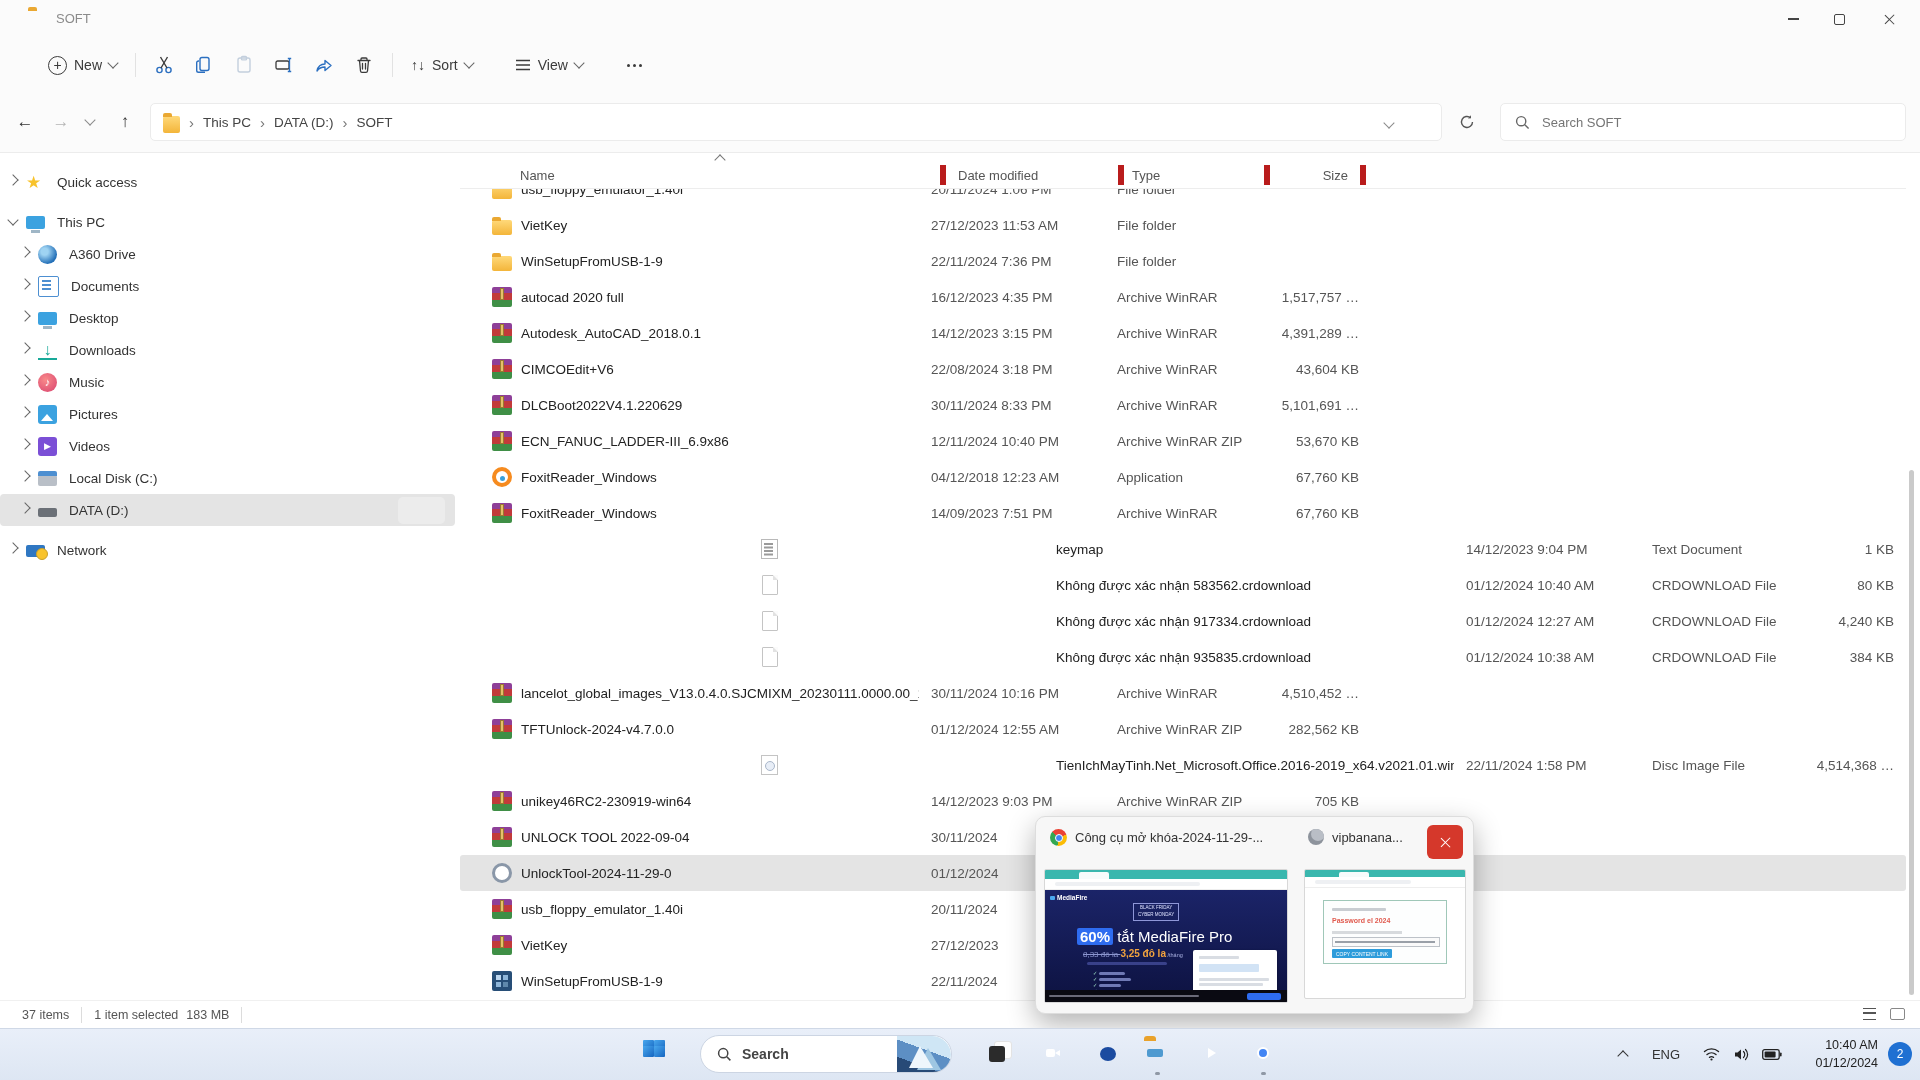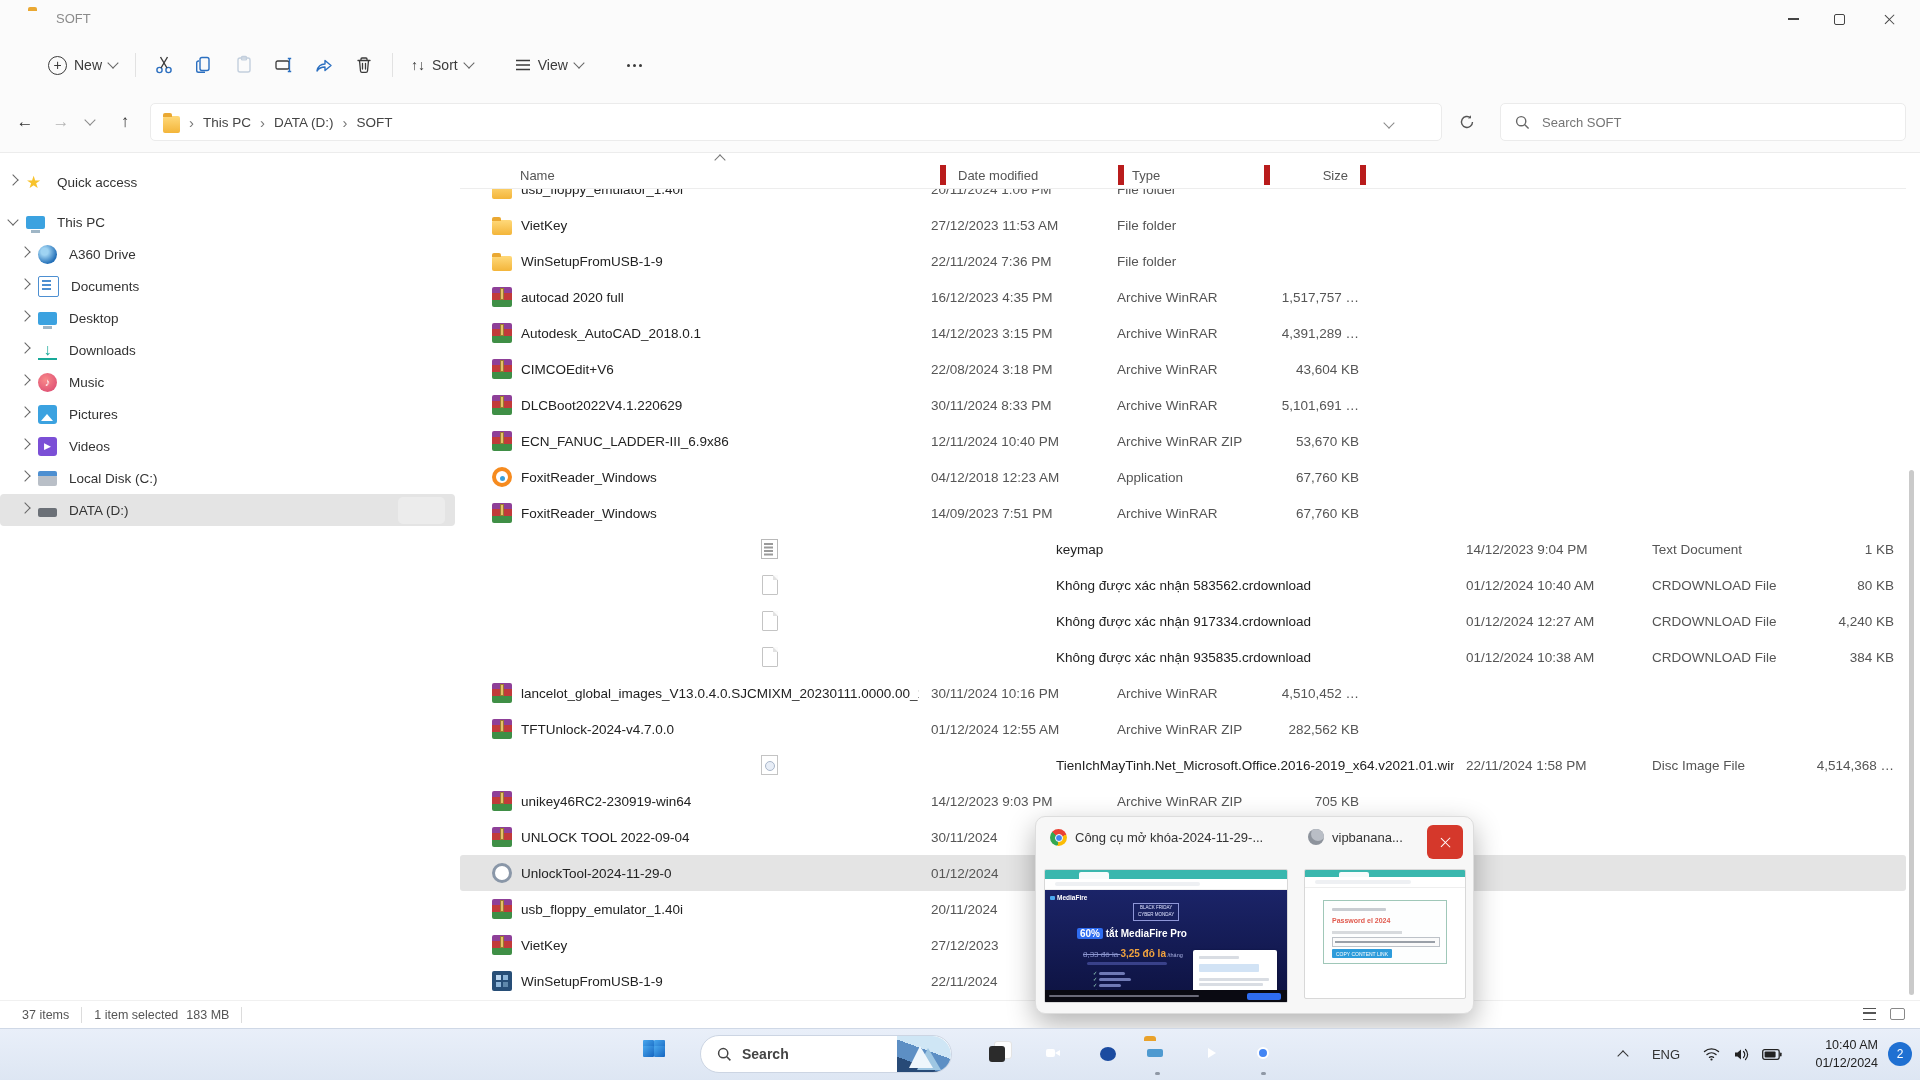--- a/index.html
+++ b/index.html
@@ -145,21 +145,21 @@
   .fav-globe::after{content:"";position:absolute;left:3px;top:-2px;width:14px;height:14px;border-radius:50%;background:#b9bec6;}
   .thumb{position:absolute;top:52px;border:1px solid #d8d8d8;background:#fff;overflow:hidden;border-radius:2px;}
   .tstrip{position:absolute;left:0;top:0;width:100%;height:9px;background:#3ab7ae;}
   .tstrip::after{content:"";position:absolute;left:34px;top:2px;width:30px;height:7px;background:#f6fbfb;border-radius:2px 2px 0 0;}
   .turl{position:absolute;left:0;top:9px;width:100%;height:10px;background:#fff;border-bottom:1px solid #eee;}
   .turl::after{content:"";position:absolute;left:10px;top:2.5px;width:60%;height:4px;border-radius:2px;background:#eef0f3;}
   .mf-body{position:absolute;left:0;top:20px;right:0;bottom:0;background:linear-gradient(#1b2468,#0d1240);}
   .mf-logo{position:absolute;left:5px;top:4px;color:#fff;font-size:6.5px;font-weight:bold;}
   .mf-logo::before{content:"";display:inline-block;width:5px;height:4px;background:#4aa8f0;margin-right:2px;border-radius:1px;}
   .mf-badge{position:absolute;left:88px;top:13px;border:1px solid #8f97d8;color:#dfe3ff;font-size:4.5px;line-height:1.5;padding:1px 4px;text-align:center;}
-  .mf-head{position:absolute;left:32px;top:38px;color:#fff;font-size:10px;font-weight:bold;white-space:nowrap;}
+  .mf-head{position:absolute;left:32px;top:38px;color:#fff;font-size:15px;font-weight:normal;white-space:nowrap;}
   .mf-pct{background:#2e6cf0;padding:0 3px;border-radius:2px;}
   .mf-price{position:absolute;left:38px;top:58px;font-size:8px;color:#8b95cf;white-space:nowrap;}
   .mf-old{text-decoration:line-through;}
   .mf-new{color:#f2a33e;font-weight:bold;font-size:10px;}
   .mf-per{font-size:5.5px;color:#aab2e2;}
   .mf-sub{position:absolute;left:42px;top:72px;width:80px;height:3px;background:#39418a;border-radius:2px;}
   .mf-check{position:absolute;left:48px;color:#9fe0c5;font-size:5px;white-space:nowrap;}
   .mf-check i{display:inline-block;width:26px;height:2.5px;background:#6f79b5;border-radius:2px;vertical-align:middle;margin-left:2px;}
   .mf-dlg{position:absolute;left:148px;top:60px;width:84px;height:54px;background:#fff;border-radius:2px;box-shadow:0 1px 3px rgba(0,0,0,.4);}
   .mf-dlg i{position:absolute;background:#d9dde3;height:2.5px;border-radius:1px;}
@@ -364,20 +364,27 @@
       <span class="sic i-disk"></span>
       <span>Local Disk (C:)</span>
     </div>
     <div class="sitem child sel-side">
       <span class="sc">
           <span class="chev" style="transform:rotate(-45deg);"></span>
         </span>
       <span class="sic i-disk2"></span>
       <span>DATA (D:)</span>
     </div>
+    <div class="sitem gap">
+      <span class="sc">
+          <span class="chev" style="transform:rotate(-45deg);"></span>
+        </span>
+      <span class="sic i-net"></span>
+      <span>Network</span>
+    </div>
   </div>
 
   <div class="abs ghostbox"></div>
 
   <div class="abs lhead">
     <span class="hc h-name">Name</span>
     <span class="hc h-date">Date modified</span>
     <span class="hc h-type">Type</span>
     <span class="hc h-size">Size</span>
   </div>

